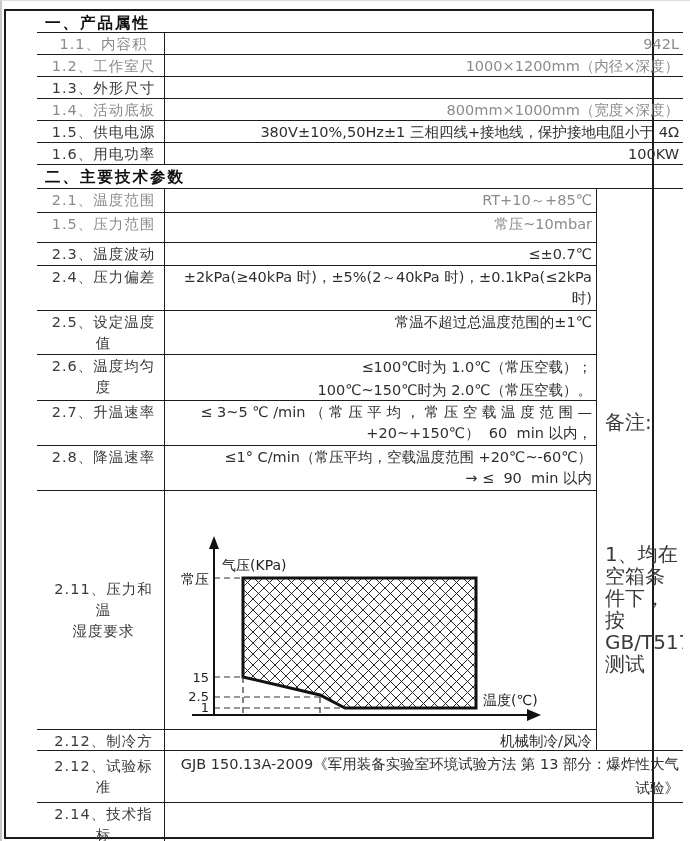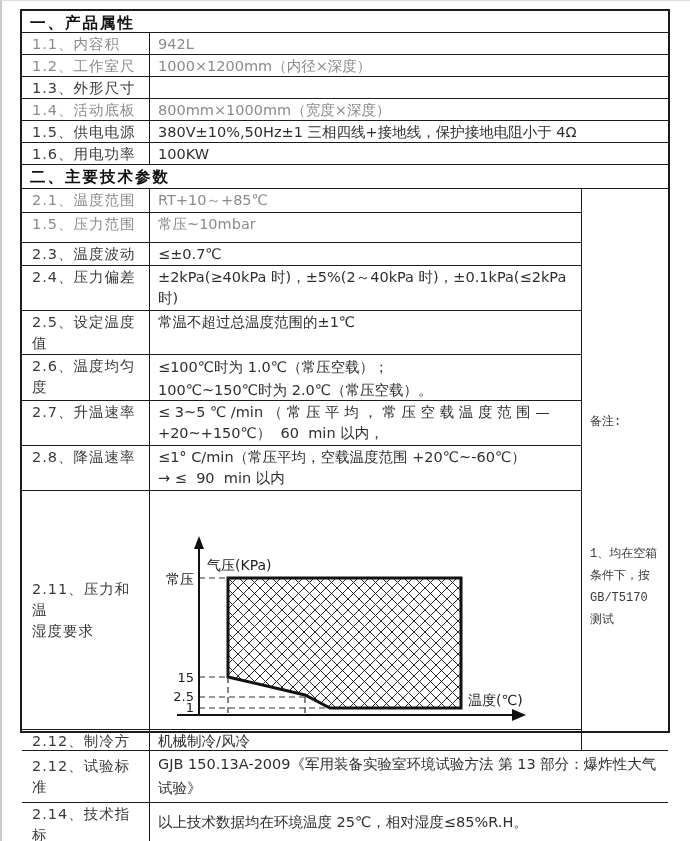--- a/index.html
+++ b/index.html
@@ -4,40 +4,40 @@
 <style>
   html,body{margin:0;padding:0;}
   body{
     width:690px;height:841px;background:#ffffff;position:relative;
     font-family:"DejaVu Sans","Liberation Sans",sans-serif;
     color:#2b2b2b;overflow:hidden;
     border-left:2px solid #c9c9c9;border-top:1px solid #dedede;
     box-sizing:border-box;
   }
   .doc-table{
-    position:absolute;left:18px;top:8px;width:650px;height:724px;
+    position:absolute;left:2px;top:8px;width:650px;height:830px;
     display:grid;box-sizing:border-box;
     grid-template-columns:128px 432px 86px;
     grid-template-rows:22px 22px 22px 22px 22px 22px 22px 24px 24px 30px 23px 45px 44px 46px 45px 45px 239px 21px 52px 38px;
-    border:2px solid #1c1c1c;background:#fff;
+    border:2px solid #1c1c1c;background:#fff;padding-left:31px;
   }
   .c{
     box-sizing:border-box;border-right:1px solid #1c1c1c;border-bottom:1px solid #1c1c1c;
     font-size:14.5px;line-height:21px;padding:1px 4px 0 8px;
     white-space:pre-wrap;overflow:hidden;
   }
-  .lab{padding-left:10px;color:#3a3a3a;letter-spacing:1px;}
-  .val{color:#2f2f2f;}
+  .lab{padding-left:10px;color:#3a3a3a;letter-spacing:1px;text-align:center;}
+  .val{color:#2f2f2f;text-align:right;}
   .last{border-right:none;}
   .bot{border-bottom:none;}
   .hd{font-weight:bold;font-size:15.5px;color:#111;letter-spacing:2px;padding-top:2px;}
   .muted{color:#8b8b8b;}
   .vcenter{display:flex;align-items:center;}
   .chart-cell{padding:0;position:relative;}
-  .remark-cell{padding-top:178px;line-height:22px;color:#3a3a3a;font-size:12px;font-family:Liberation Mono, monospace;}
+  .remark-cell{padding-top:178px;line-height:22px;color:#3a3a3a;font-size:20px;}
   svg text{font-family:"DejaVu Sans","Liberation Sans",sans-serif;fill:#222;}
   .t14{font-size:14px;}
   .t13{font-size:13px;}
 </style>
 </head>
 <body>
 
 <div class="doc-table">
 
   <div class="c hd last" style="grid-area:1/1/2/4">一、产品属性</div>
@@ -137,15 +137,14 @@
   </div>
 
   <div class="c lab" style="grid-area:18/1">2.12、制冷方式</div>
   <div class="c val" style="grid-area:18/2">机械制冷/风冷</div>
 
   <div class="c lab vcenter" style="grid-area:19/1">2.12、试验标准</div>
   <div class="c val last" style="grid-area:19/2/20/4;line-height:24px">GJB 150.13A-2009《军用装备实验室环境试验方法 第 13 部分：爆炸性大气试验》</div>
 
   <div class="c lab bot" style="grid-area:20/1">2.14、技术指标
 保障</div>
-  <div class="c val last bot vcenter" style="grid-area:20/2/21/4">以上技术数据均在环境温度 25℃，相对湿度≤85%R.H。</div>
 
 </div>
 
 </body></html>

